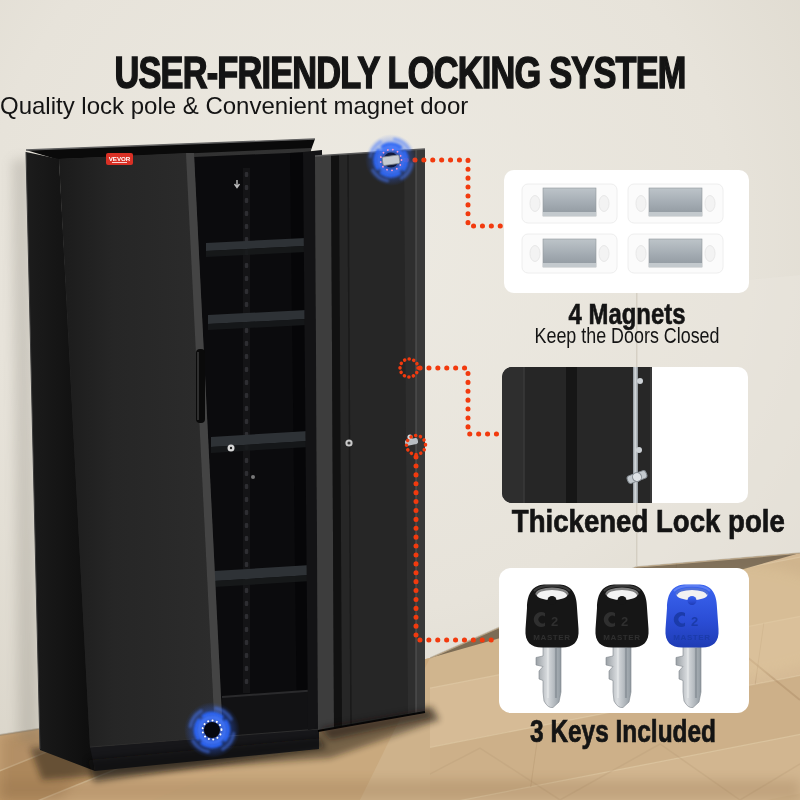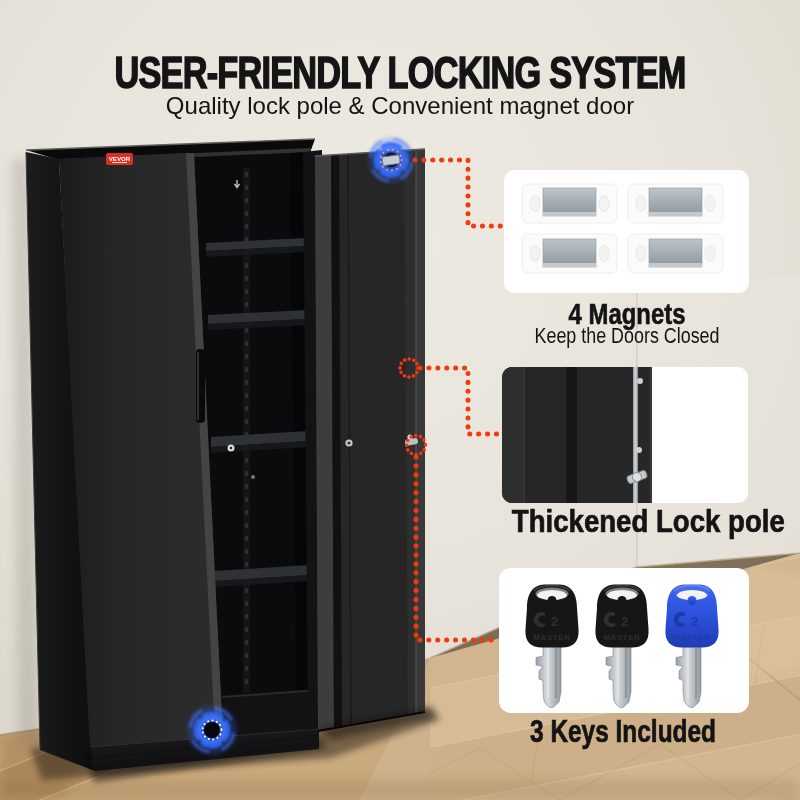--- a/index.html
+++ b/index.html
@@ -421,18 +421,18 @@
     <g fill="#1b3baa">
       <path d="M21,31 a7.5,7.5 0 1 0 0,13 l0,-3.6 a3.9,3.9 0 1 1 0,-5.8 Z"></path>
       <text x="27" y="44" font-size="13" font-weight="bold" font-family="Liberation Sans,sans-serif">2</text>
     </g>
     <text x="28" y="58" font-size="8" font-weight="bold" text-anchor="middle" letter-spacing="0.6" fill="#1b3baa" font-family="Liberation Sans,sans-serif">MASTER</text>
   </g>
 </g>
 </svg>
 
 <div class="txt" style="left:0;top:48px;width:800px;text-align:center;font-weight:bold;font-size:44px;letter-spacing:-1px;-webkit-text-stroke:1.5px #161616;transform:scaleX(0.78);white-space:nowrap;">USER-FRIENDLY LOCKING SYSTEM</div>
-<div class="txt" style="left:0;top:92px;width:800px;text-align:center;font-size:24px;">Quality lock pole &amp; Convenient magnet door</div>
+<div class="txt" style="left:0;top:92px;width:800px;text-align:left;font-size:24px;">Quality lock pole &amp; Convenient magnet door</div>
 <div class="txt" style="left:501px;top:297px;width:252px;text-align:center;font-weight:bold;font-size:30px;-webkit-text-stroke:0.6px #141414;transform:scaleX(0.797);white-space:nowrap;">4 Magnets</div>
 <div class="txt" style="left:501px;top:323px;width:252px;text-align:center;font-size:22px;transform:scaleX(0.813);white-space:nowrap;">Keep the Doors Closed</div>
 <div class="txt" style="left:498px;top:504px;width:252px;text-align:center;font-weight:bold;font-size:31px;-webkit-text-stroke:0.7px #141414;transform:scaleX(0.89);white-space:nowrap;">Thickened Lock pole</div>
 <div class="txt" style="left:497px;top:714px;width:252px;text-align:center;font-weight:bold;font-size:31px;-webkit-text-stroke:0.7px #141414;transform:scaleX(0.788);white-space:nowrap;">3 Keys Included</div>
 </div>
 
 </body></html>

